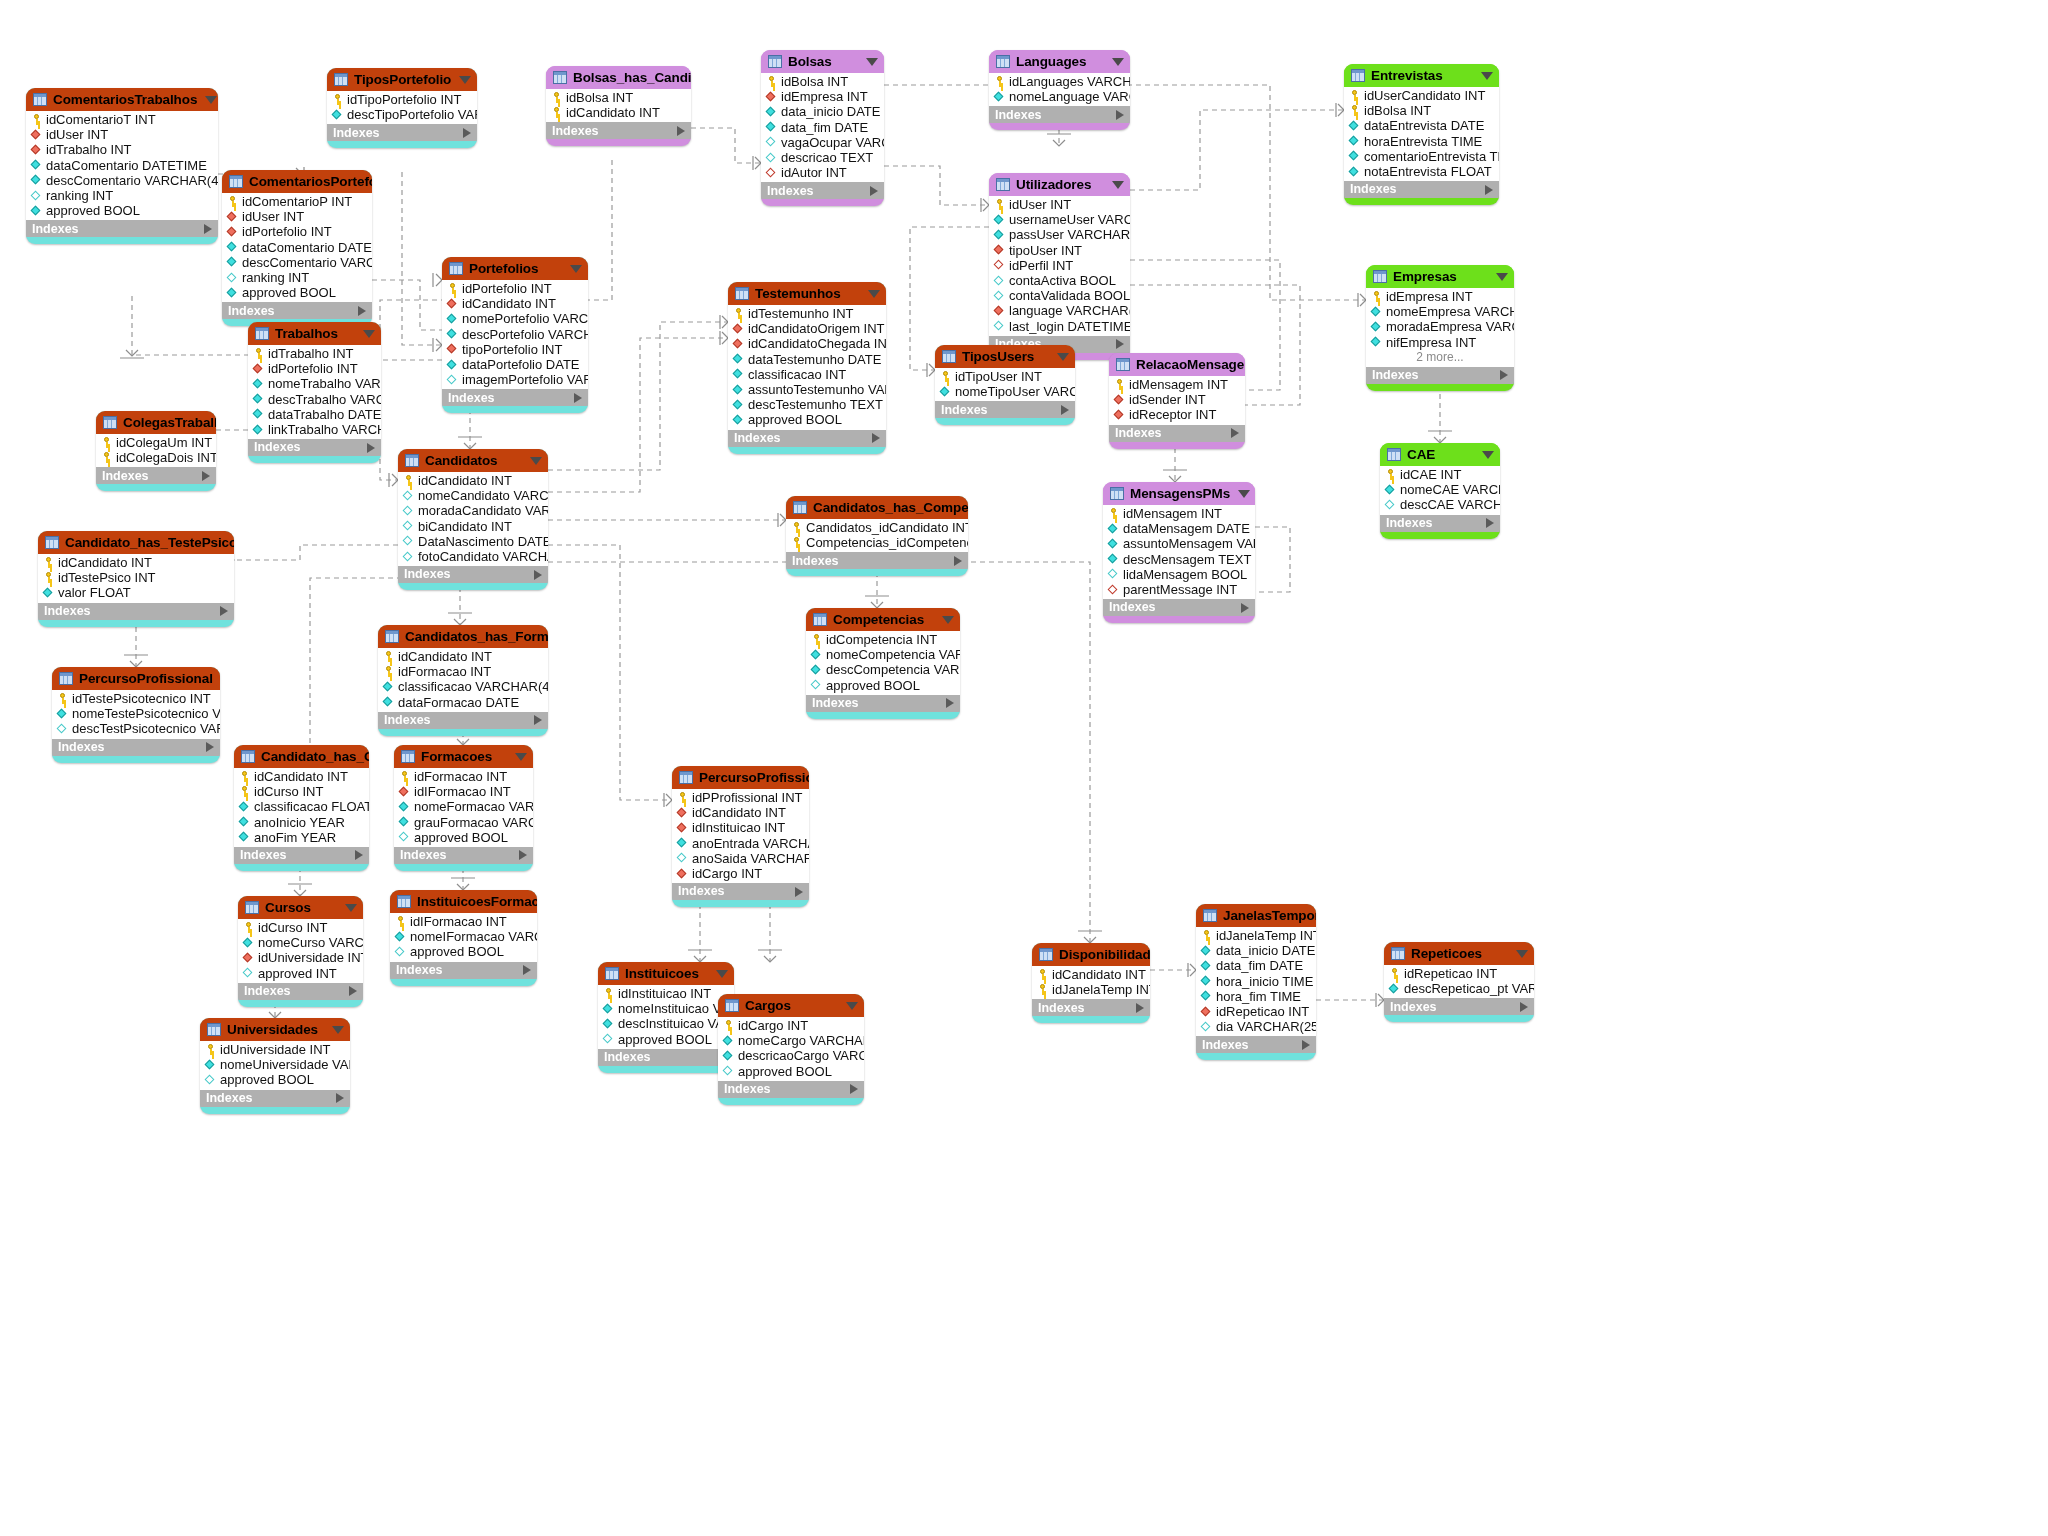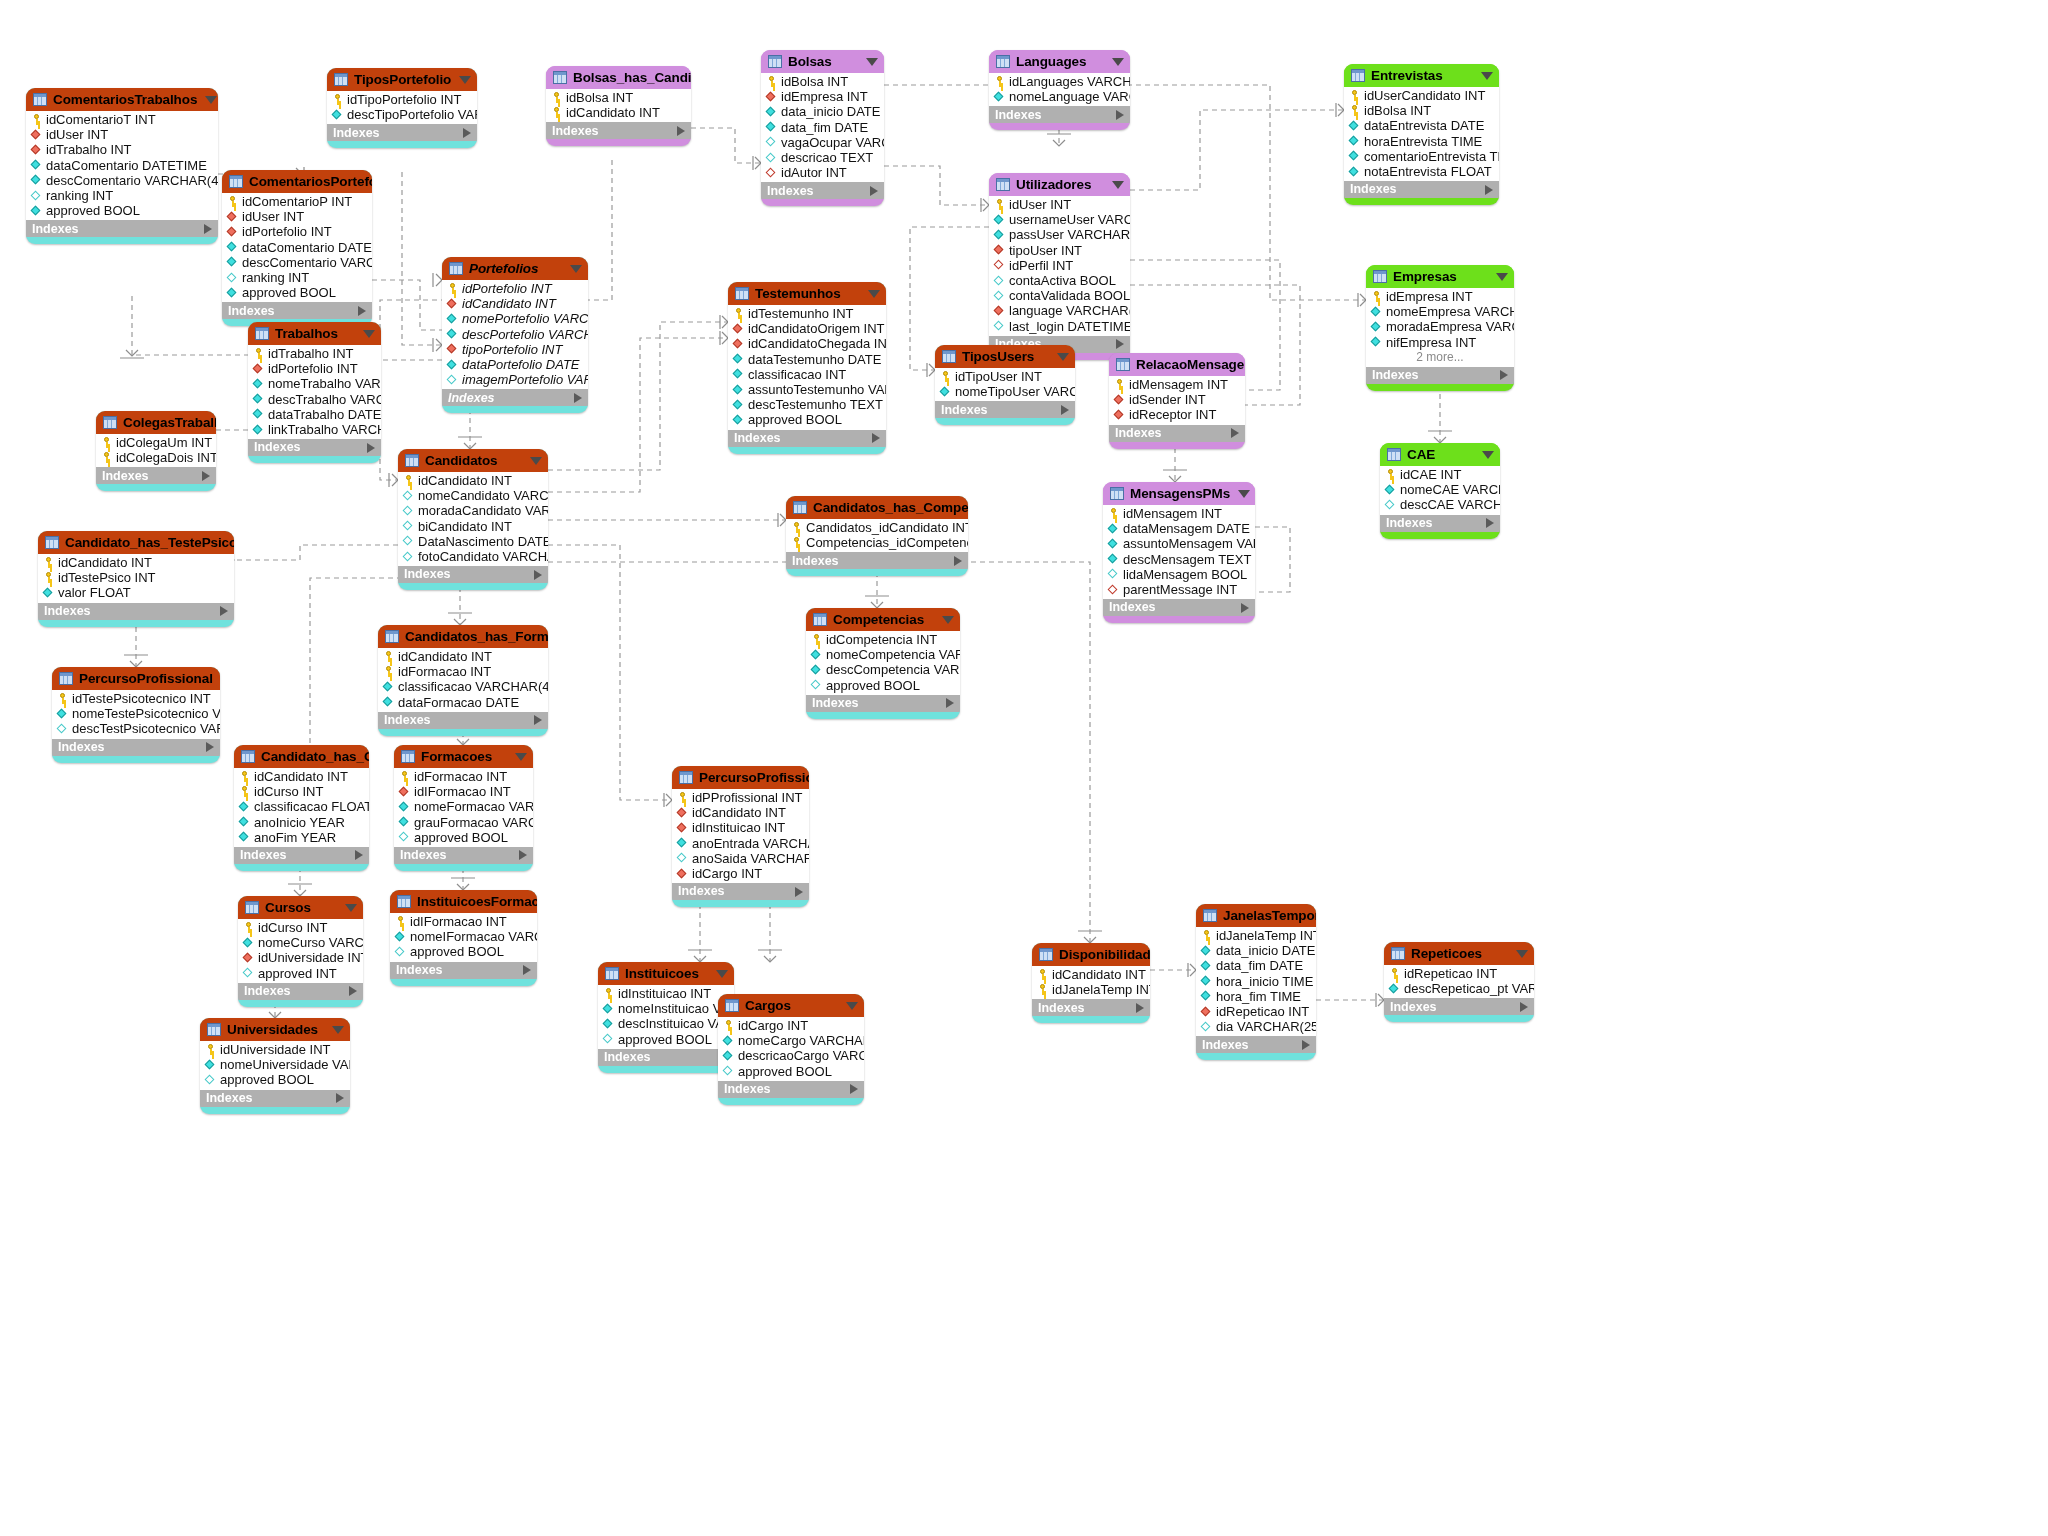--- a/index.html
+++ b/index.html
@@ -587,21 +587,21 @@
             <span class="col-name">nifEmpresa INT</span>
           </div>
           <div class="col-more">2 more...</div>
         </div>
         <div class="tbl-indexes">
           <span>Indexes</span>
           <span class="idx-arrow"></span>
         </div>
         <div class="tbl-foot"></div>
       </div>
-      <div class="tbl cyan" style="left: 442px; top: 257px; width: 146px; font-style: italic;">
+      <div class="tbl cyan" style="left: 442px; top: 257px; width: 146px;">
         <div class="tbl-title">
           <span class="tbl-icon"></span>
           <span class="tbl-name">Portefolios</span>
           <span class="tbl-caret"></span>
         </div>
         <div class="tbl-cols">
           <div class="col">
             <span class="gl pk"></span>
             <span class="col-name">idPortefolio INT</span>
           </div>

